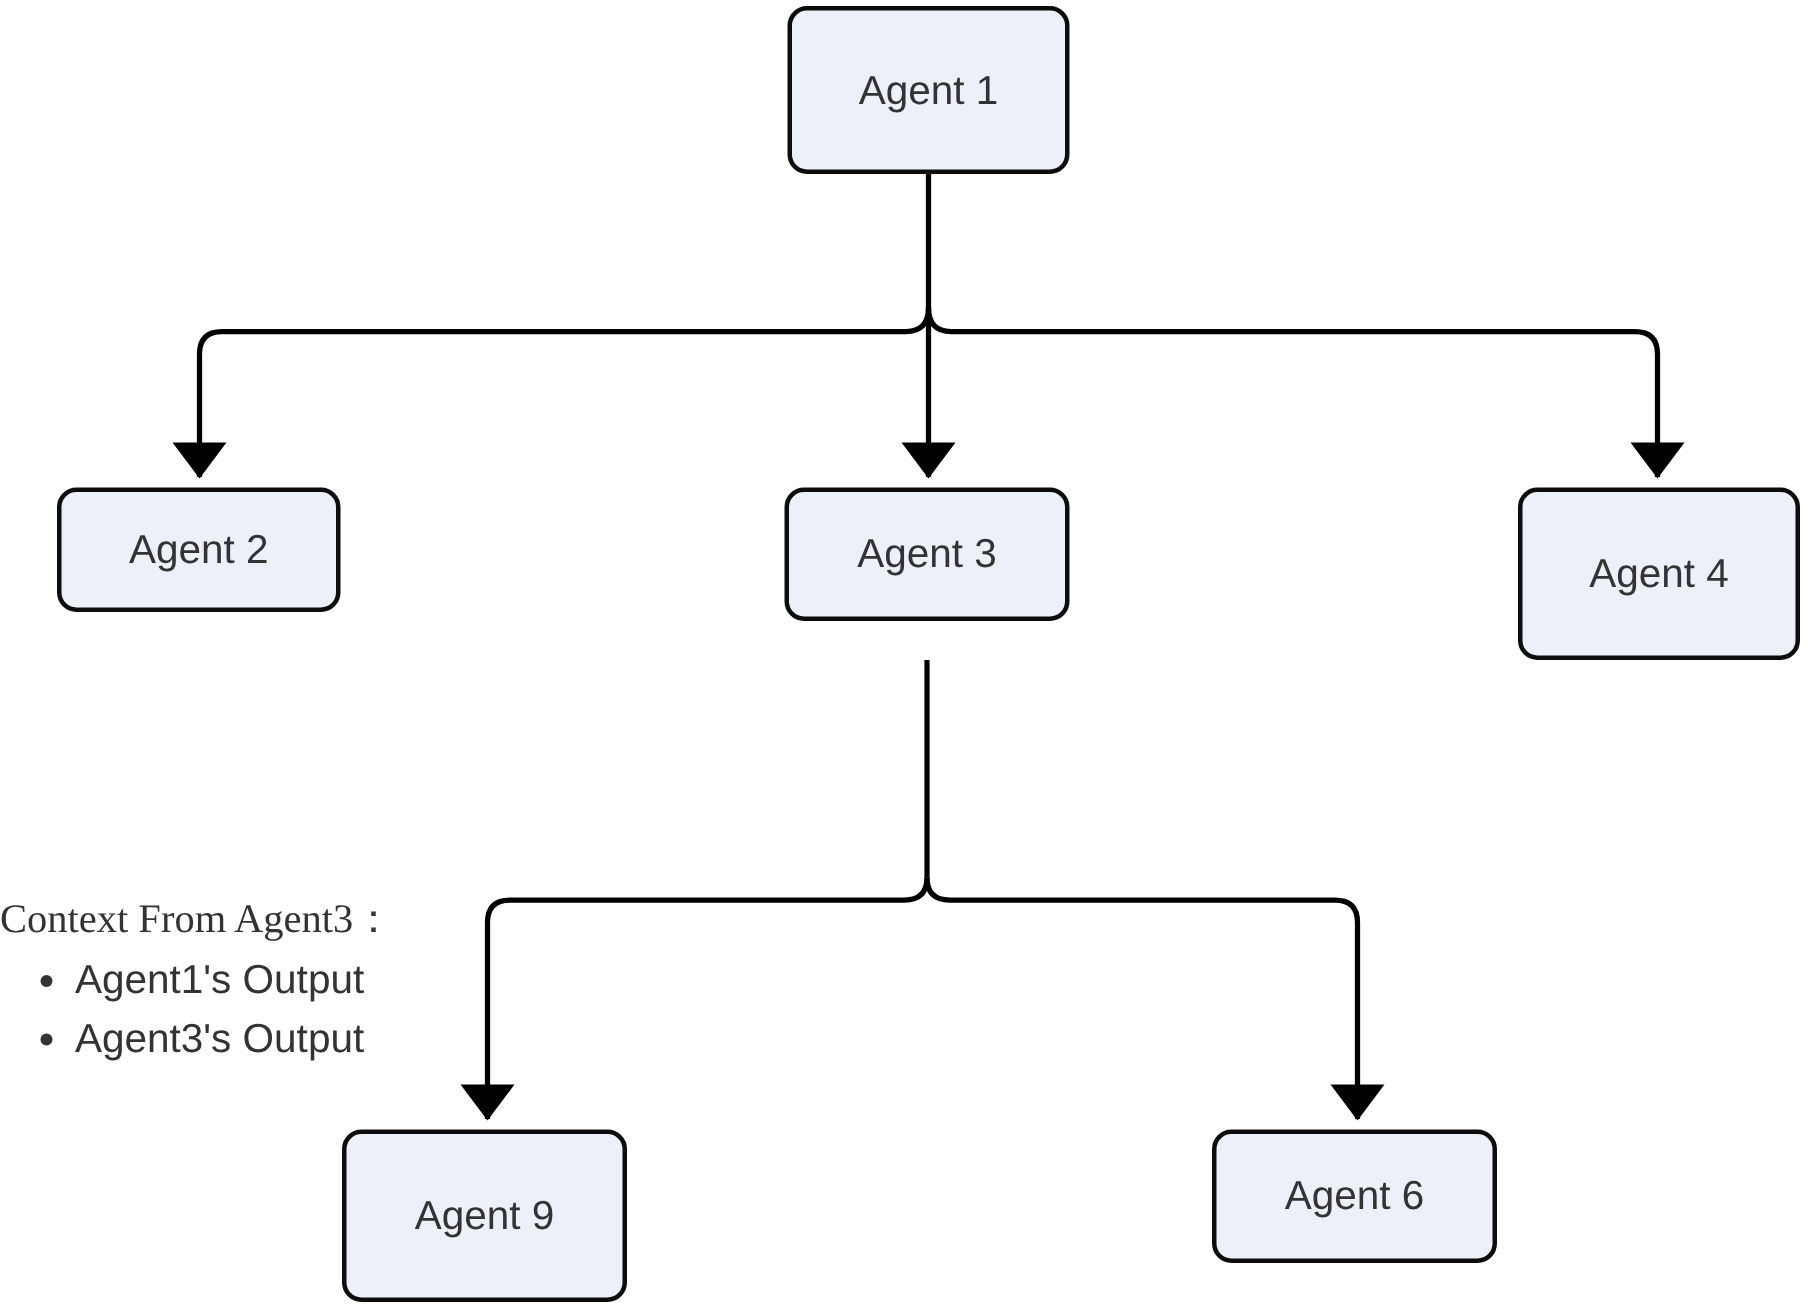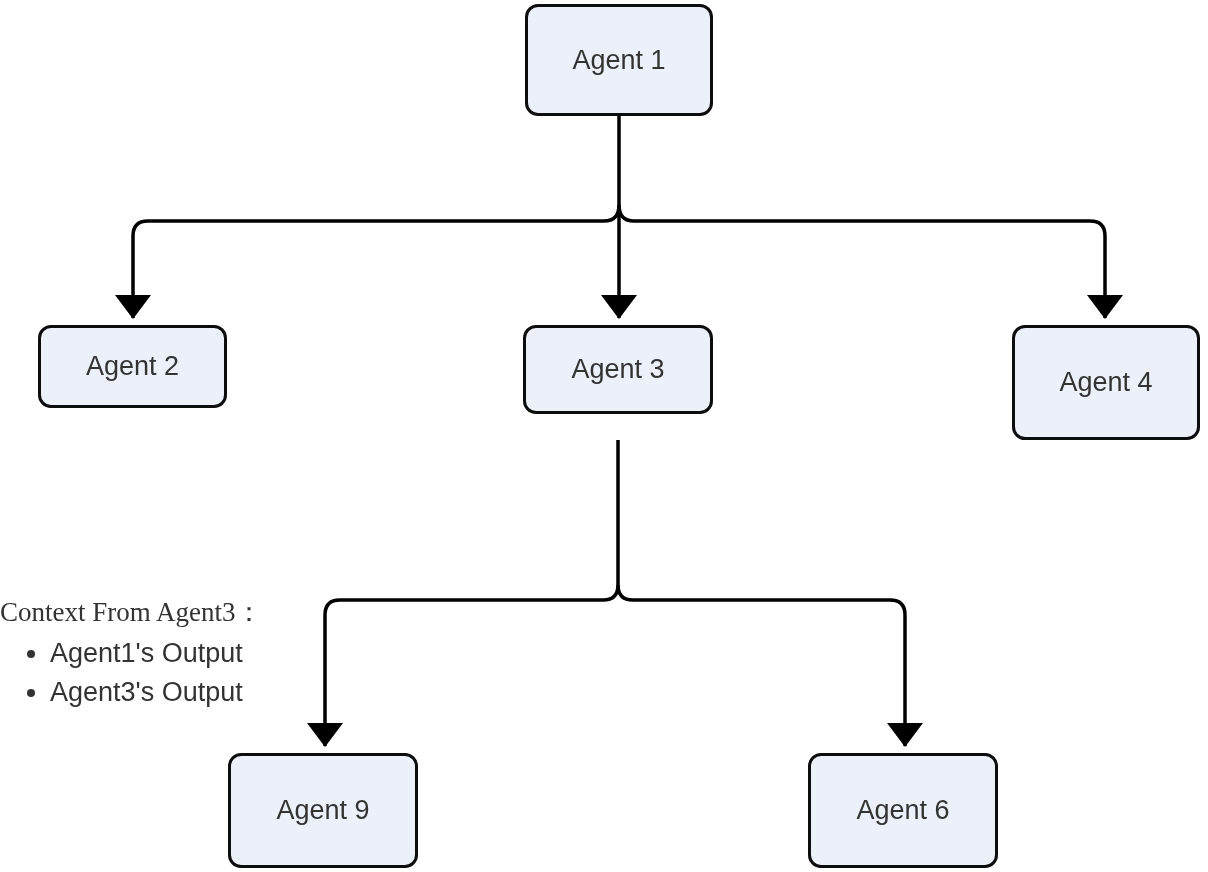--- a/index.html
+++ b/index.html
@@ -99,21 +99,21 @@
   </div>
 
   <div class="node" style="left:1012px; top:325px; width:188px; height:115px;">
     <span class="node-label">Agent 4</span>
   </div>
 
   <div class="node" style="left:228px; top:753px; width:190px; height:115px;">
     <span class="node-label">Agent 9</span>
   </div>
 
-  <div class="node" style="left:808px; top:753px; width:190px; height:115px;">
+  <div class="node" style="left:808px; top:753px; width:190px; height:89px;">
     <span class="node-label">Agent 6</span>
   </div>
 
   <div class="annotation">
     <div class="annotation-title">Context From Agent3：</div>
     <ul>
       <li>Agent1's Output</li>
       <li>Agent3's Output</li>
     </ul>
   </div>

